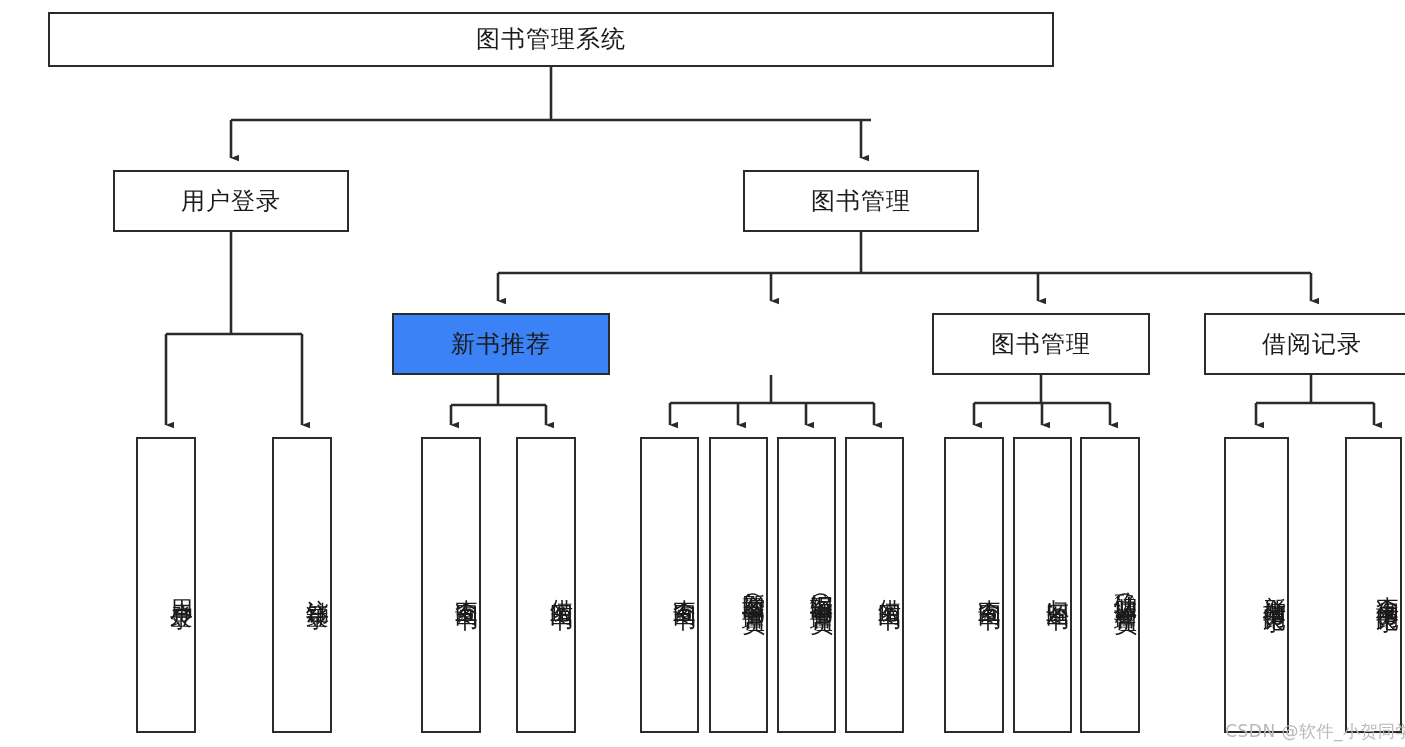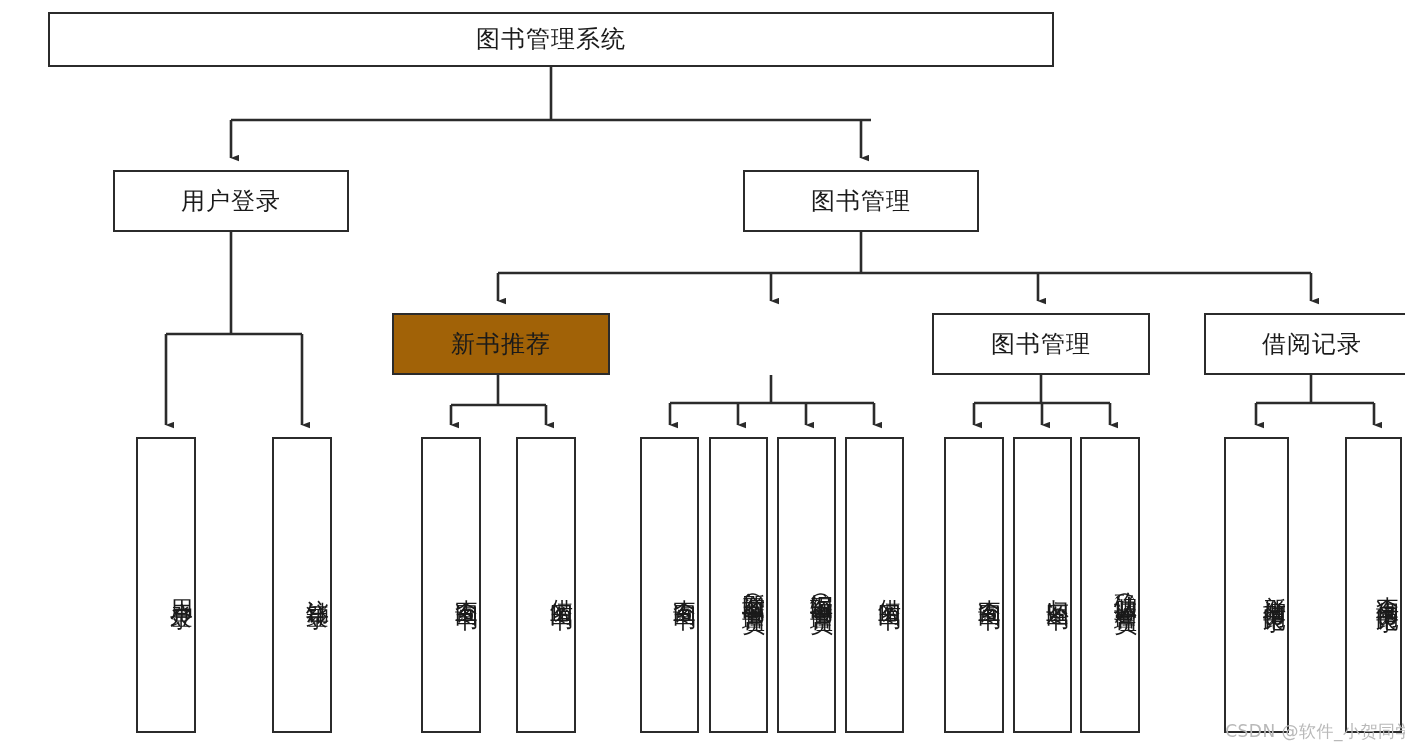--- a/index.html
+++ b/index.html
@@ -130,21 +130,21 @@
     <span class="lbl">图书管理系统</span>
   </div>
 
   <div class="node horiz" style="left: 81px; top: 170px; width: 236px; height: 62px; border-color: rgb(43, 43, 43); background: rgb(255, 255, 255); color: rgb(26, 26, 26);">
     <span class="lbl">用户登录</span>
   </div>
   <div class="node horiz" style="left: 711px; top: 170px; width: 236px; height: 62px; border-color: rgb(43, 43, 43); background: rgb(255, 255, 255); color: rgb(26, 26, 26);">
     <span class="lbl">图书管理</span>
   </div>
 
-  <div class="node horiz" style="left: 360px; top: 313px; width: 218px; height: 62px; border-color: rgb(43, 43, 43); background: #a16207; color: rgb(26, 26, 26);">
+  <div class="node horiz" style="left: 360px; top: 313px; width: 218px; height: 62px; border-color: rgb(43, 43, 43); background: #3b82f6; color: rgb(26, 26, 26);">
     <span class="lbl">新书推荐</span>
   </div>
   <div class="node horiz" style="left: 900px; top: 313px; width: 218px; height: 62px; border-color: rgb(43, 43, 43); background: rgb(255, 255, 255); color: rgb(26, 26, 26);">
     <span class="lbl">图书管理</span>
   </div>
   <div class="node horiz" style="left: 1172px; top: 313px; width: 216px; height: 62px; border-color: rgb(43, 43, 43); background: rgb(255, 255, 255); color: rgb(26, 26, 26);">
     <span class="lbl">借阅记录</span>
   </div>
 
   <div class="node vert" style="left: 104px; top: 437px; width: 60px; height: 296px; border-color: rgb(43, 43, 43); background: rgb(255, 255, 255); color: rgb(26, 26, 26);">

